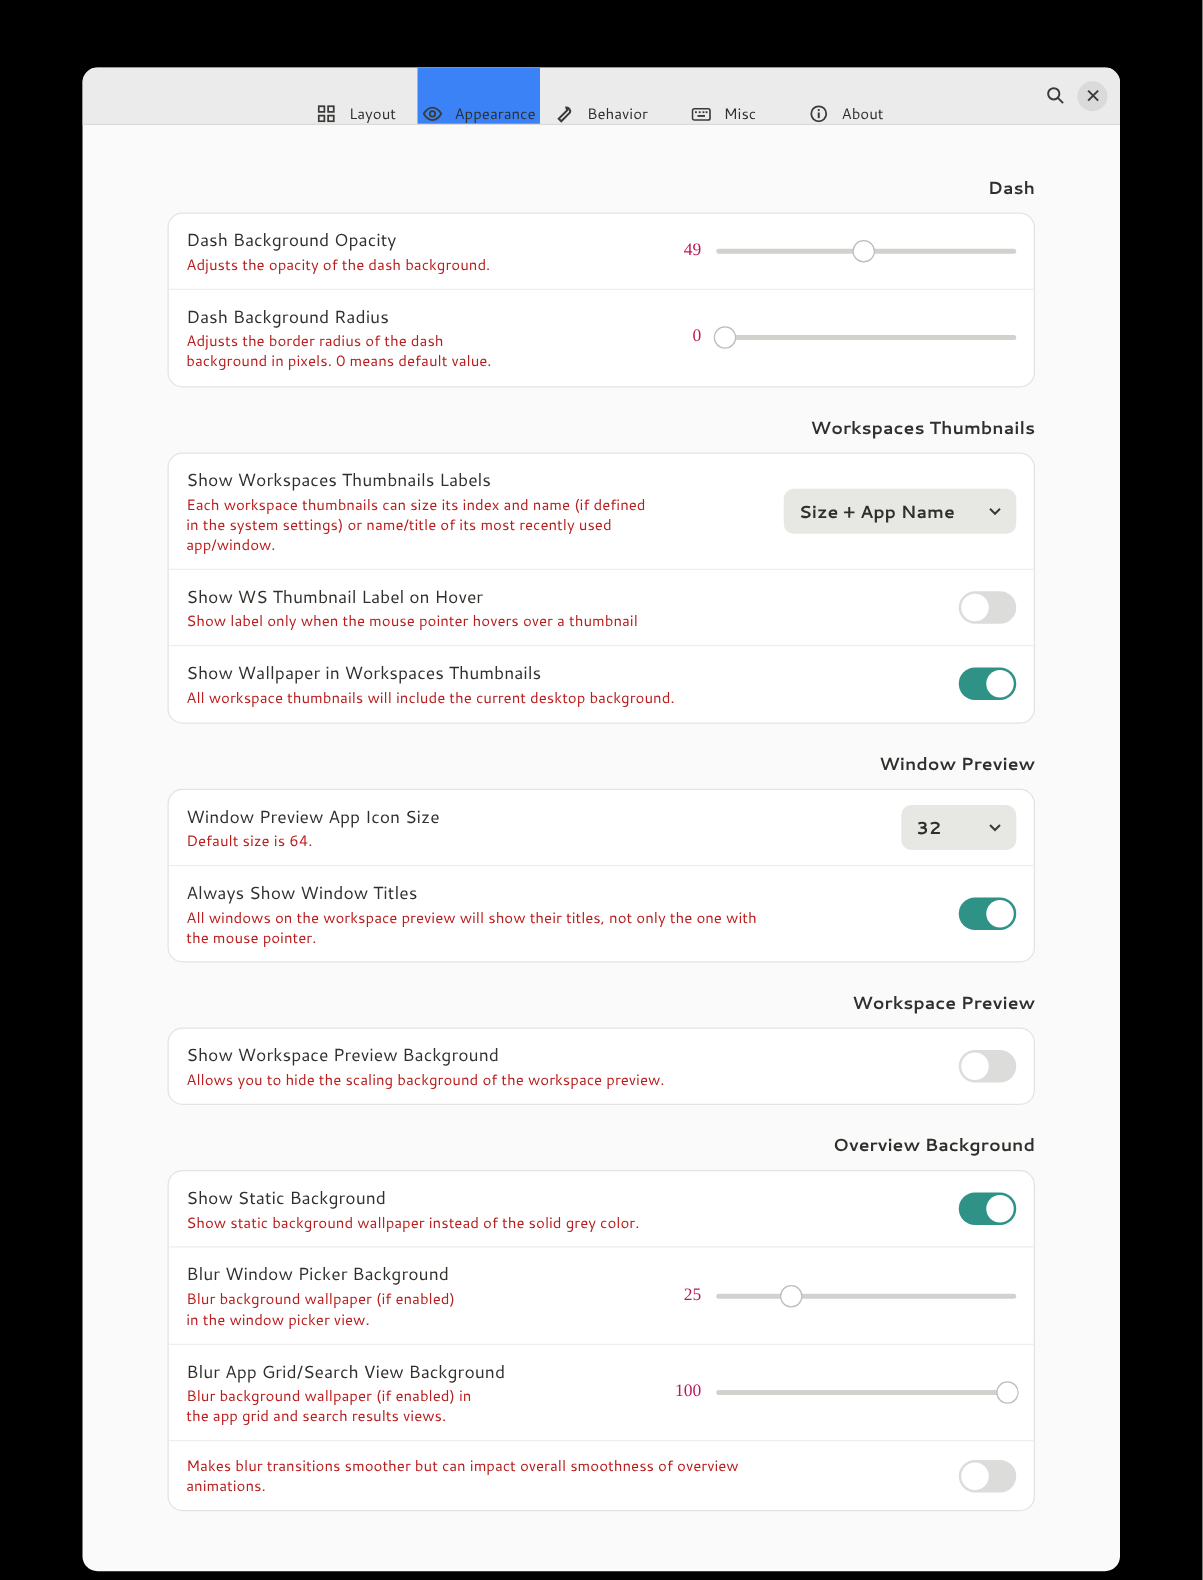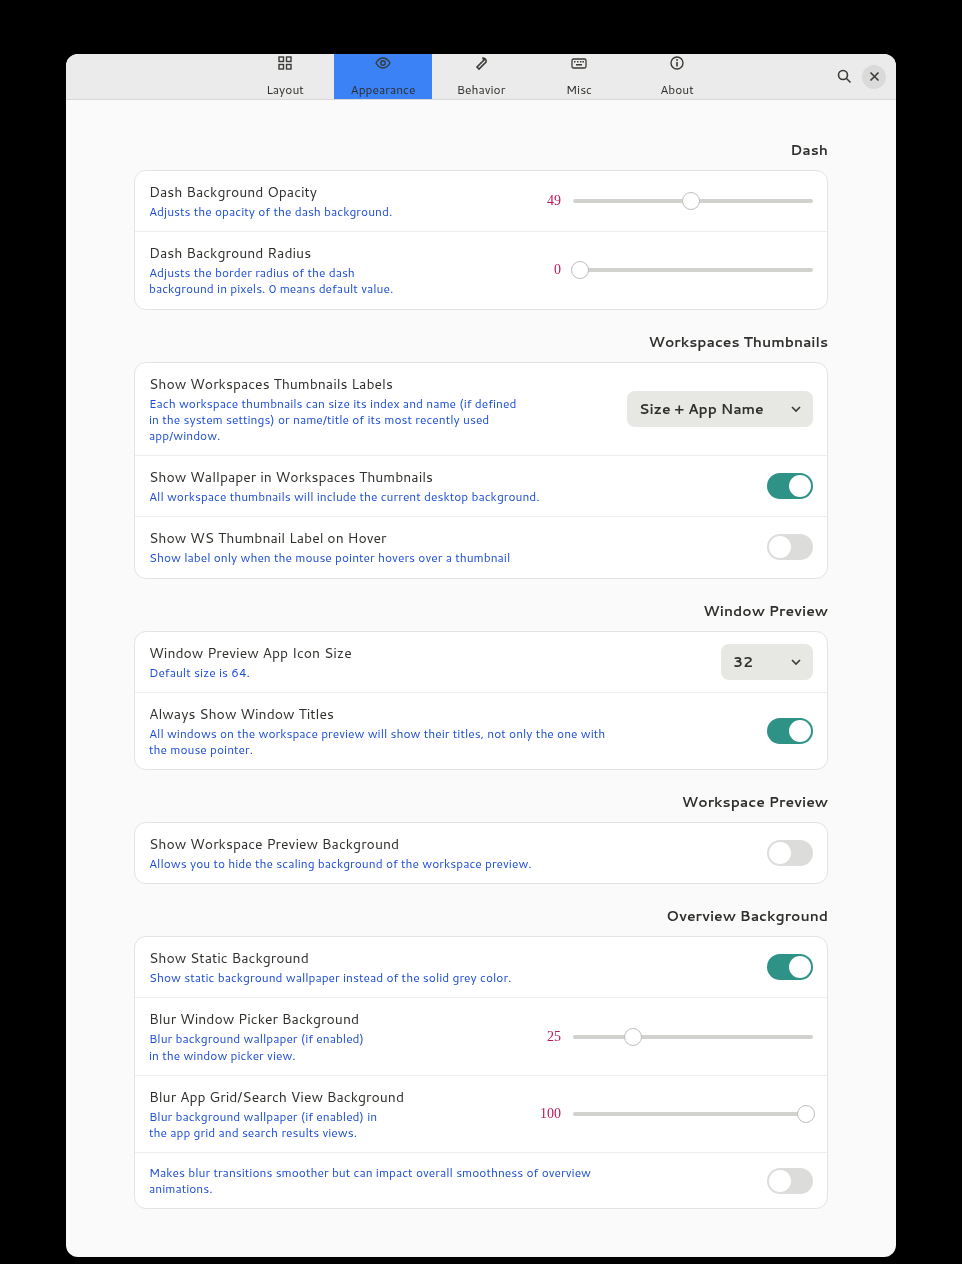--- a/index.html
+++ b/index.html
@@ -1,34 +1,34 @@
 <!DOCTYPE html>
 <html><head>
 <meta charset="utf-8">
 <style>
 * { box-sizing: border-box; margin: 0; padding: 0; }
 body { background: #000; font-family: -apple-system, "Segoe UI", Cantarell, sans-serif; font-size: 14px; color: #302f2c; display: flex; justify-content: center; padding: 54px 0; }
 .window { width: 830px; background: #fafafa; border-radius: 12px; overflow: hidden; box-shadow: 0 8px 40px rgba(0,0,0,.5); }
 .headerbar { height: 46px; background: #ebebeb; border-bottom: 1px solid #d9d9d9; display: flex; align-items: stretch; justify-content: center; position: relative; }
 .tabs { display: flex; align-items: stretch; }
-.tab { width: 98px; display: flex; flex-direction: column; align-items: center; justify-content: center; gap: 10px; cursor: pointer; }
+.tab { width: 98px; display: flex; flex-direction: row; align-items: flex-end; justify-content: center; gap: 10px; cursor: pointer; }
 .tab.active { background: #3b82f6; }
 .tab-icon { width: 16px; height: 16px; display: flex; align-items: center; justify-content: center; }
 .tab-label { font-size: 12px; color: #302f2c; font-weight: 500; }
 .hb-right { position: absolute; right: 10px; top: 0; bottom: 0; display: flex; align-items: center; gap: 6px; }
 .iconbtn { width: 24px; height: 24px; border-radius: 50%; display: flex; align-items: center; justify-content: center; cursor: pointer; }
 .iconbtn.close { background: #dadada; }
 .content { padding: 18px 68px 48px; }
 .section-title { font-size: 14px; font-weight: 700; color: #302f2c; margin: 22px 0 10px 2px; text-align: right; }
 .group { background: #fff; border: 1px solid #e3e3e3; border-radius: 12px; overflow: hidden; }
 .row { padding: 11px 14px; display: flex; align-items: center; justify-content: space-between; gap: 16px; border-top: 1px solid #eee; min-height: 56px; }
 .row:first-child { border-top: none; }
 .row-text { flex: 1; min-width: 0; }
 .row-title { font-size: 14px; font-weight: 500; color: #302f2c; margin-bottom: 2px; }
-.row-desc { font-size: 12px; color: #1d4ed8; line-height: 1.35; max-width: 460px; }
+.row-desc { font-size: 12px; color: #b91c1c; line-height: 1.35; max-width: 460px; }
 .row-desc.narrow { max-width: 260px; }
 .control { display: flex; align-items: center; gap: 12px; }
 .slider-val { font-size: 14px; color: #be185d; min-width: 28px; text-align: right; font-family: Liberation Serif, serif; }
 .slider { position: relative; width: 240px; height: 18px; }
 .track { position: absolute; left: 0; right: 0; top: 50%; height: 4px; background: #d1d1ce; border-radius: 2px; transform: translateY(-50%); }
 .thumb { position: absolute; top: 50%; width: 18px; height: 18px; background: #fff; border: 1px solid #bdbdbd; border-radius: 50%; transform: translate(-50%, -50%); }
 .switch { width: 46px; height: 26px; border-radius: 13px; position: relative; cursor: pointer; }
 .switch.off { background: #dcdcda; }
 .switch.on { background: #2f9286; }
 .knob { position: absolute; top: 2px; width: 22px; height: 22px; background: #fff; border-radius: 50%; }
@@ -162,33 +162,33 @@
         </div>
         <div class="dropdown wide">
           <span class="dd-label">Size + App Name</span>
           <svg class="chev" viewBox="0 0 10 10">
               <path d="M1 3 L5 7 L9 3" fill="none" stroke="#3a3a36" stroke-width="1.6"></path>
             </svg>
         </div>
       </div>
       <div class="row">
         <div class="row-text">
+          <div class="row-title">Show WS Thumbnail Label on Hover</div>
+          <div class="row-desc">Show label only when the mouse pointer hovers over a thumbnail</div>
+        </div>
+        <div class="switch off">
+            <div class="knob"></div>
+          </div>
+      </div>
+      <div class="row">
+        <div class="row-text">
           <div class="row-title">Show Wallpaper in Workspaces Thumbnails</div>
           <div class="row-desc">All workspace thumbnails will include the current desktop background.</div>
         </div>
         <div class="switch on">
-            <div class="knob"></div>
-          </div>
-      </div>
-      <div class="row">
-        <div class="row-text">
-          <div class="row-title">Show WS Thumbnail Label on Hover</div>
-          <div class="row-desc">Show label only when the mouse pointer hovers over a thumbnail</div>
-        </div>
-        <div class="switch off">
             <div class="knob"></div>
           </div>
       </div>
     </div>
 
     <div class="section-title">Window Preview</div>
     <div class="group">
       <div class="row">
         <div class="row-text">
           <div class="row-title">Window Preview App Icon Size</div>

